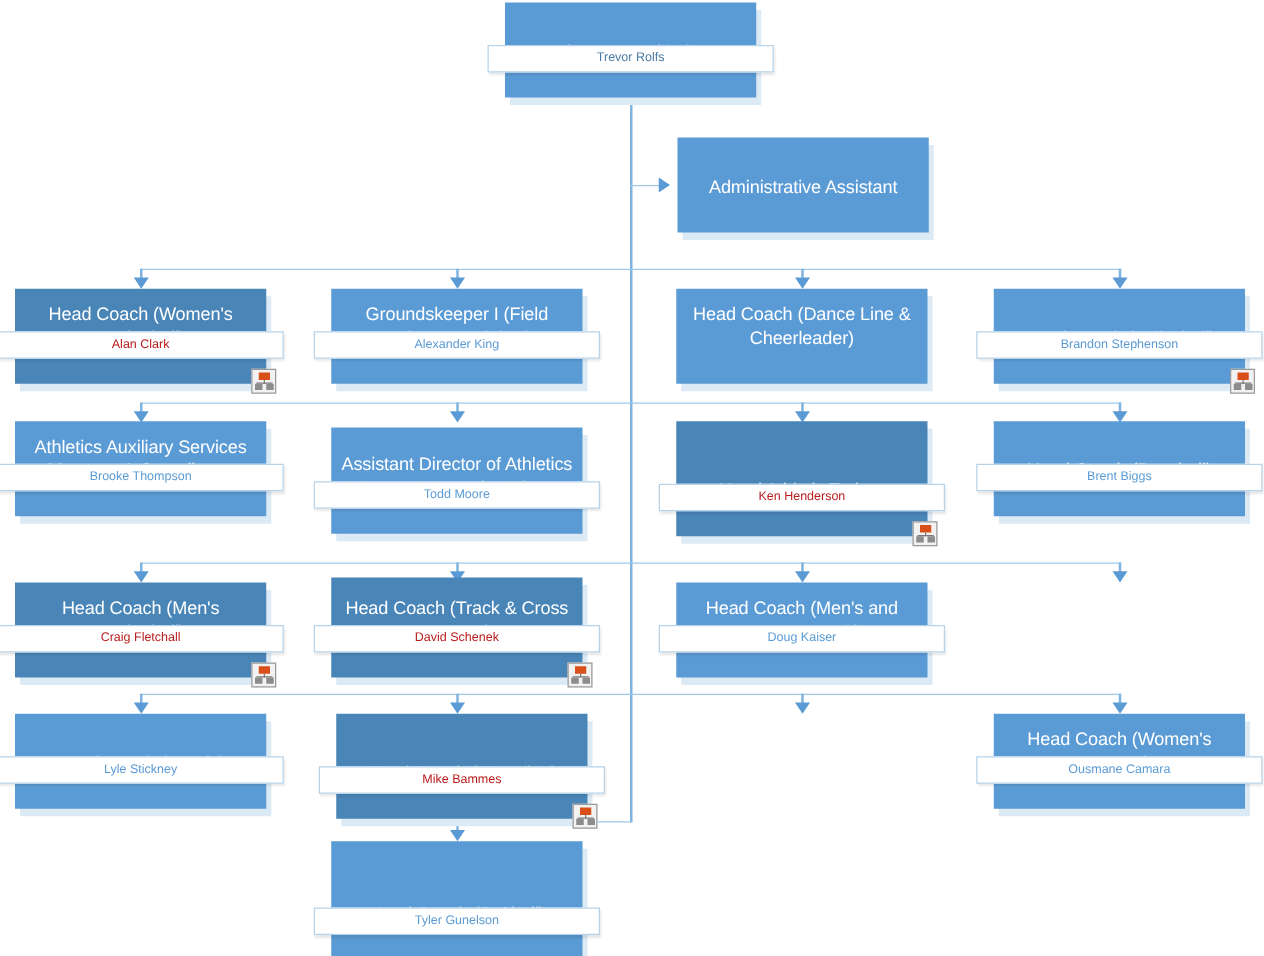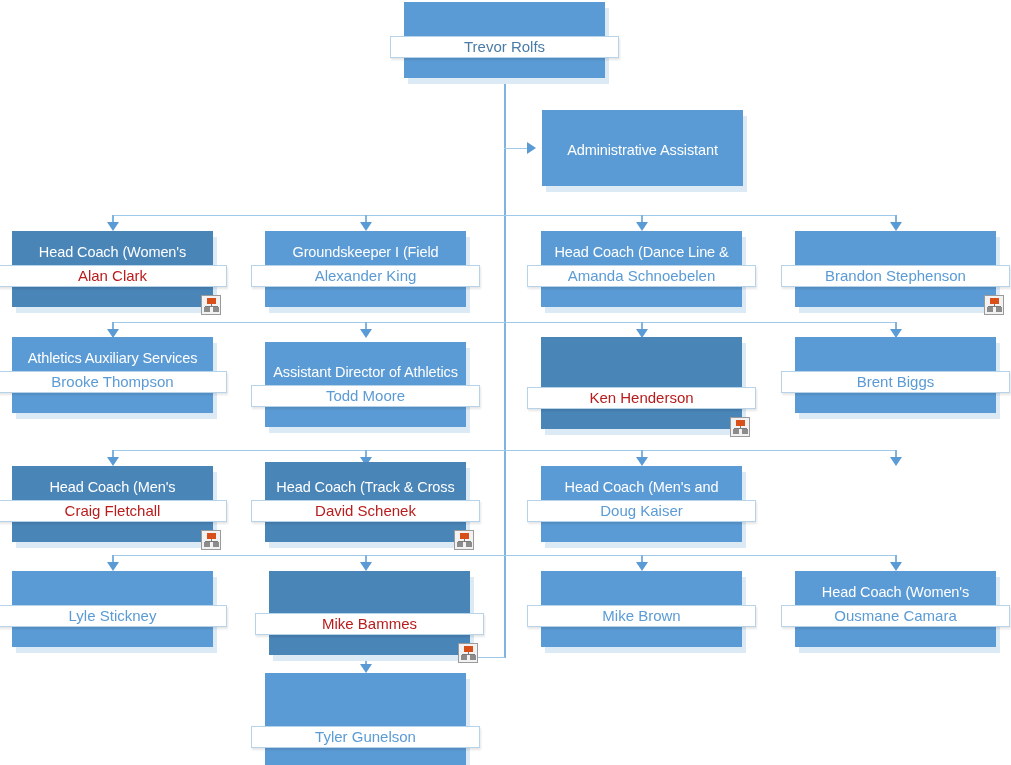--- a/index.html
+++ b/index.html
@@ -58,21 +58,21 @@
     right:-14px;
     bottom:20px;
     height:22px;
     background:#ffffff;
     border:1px solid #b6d3ea;
     box-sizing:border-box;
     display:flex;align-items:center;justify-content:center;
     box-shadow:1px 2px 2px rgba(0,0,0,0.10);
   }
   .namestrip .name{
-    font-size:15px;
+    font-size:10px;
     color:#5b9bd5;
     line-height:20px;
     white-space:nowrap;
   }
   .node.dark .namestrip .name{color:#b91c1c;}
   .node.rootname .namestrip .name{color:#4a7ba6;}
 
   
   .orgbadge{
     position:absolute;right:-8px;bottom:-8px;
@@ -188,23 +188,20 @@
     <div class="title lines2">Groundskeeper I (Field Maintenance) (PT)</div>
     <div class="namestrip">
       <span class="name">Alexander King</span>
     </div>
   </div>
 
   <div class="node" style="left:541px;top:231px;width:201px;height:76px;">
     <div class="shadow"></div>
     <div class="box"></div>
     <div class="title lines2">Head Coach (Dance Line &amp; Cheerleader)</div>
-    <div class="namestrip">
-      <span class="name">Amanda Schnoebelen</span>
-    </div>
   </div>
 
   <div class="node" style="left:795px;top:231px;width:201px;height:76px;">
     <div class="shadow"></div>
     <div class="box"></div>
     <div class="title lines1">Head Coach (Volleyball)</div>
     <div class="namestrip">
       <span class="name">Brandon Stephenson</span>
     </div>
     <div class="orgbadge">
@@ -319,28 +316,20 @@
     </div>
     <div class="orgbadge">
         <i class="top"></i>
         <i class="stem"></i>
         <i class="bar"></i>
         <i class="b1"></i>
         <i class="b2"></i>
       </div>
   </div>
 
-  <div class="node" style="left:541px;top:571px;width:201px;height:76px;">
-    <div class="shadow"></div>
-    <div class="box"></div>
-    <div class="title lines1">Head Coach (Men's Soccer)</div>
-    <div class="namestrip">
-      <span class="name">Mike Brown</span>
-    </div>
-  </div>
 
   <div class="node" style="left:795px;top:571px;width:201px;height:76px;">
     <div class="shadow"></div>
     <div class="box"></div>
     <div class="title lines2">Head Coach (Women's Soccer)</div>
     <div class="namestrip">
       <span class="name">Ousmane Camara</span>
     </div>
   </div>
 

